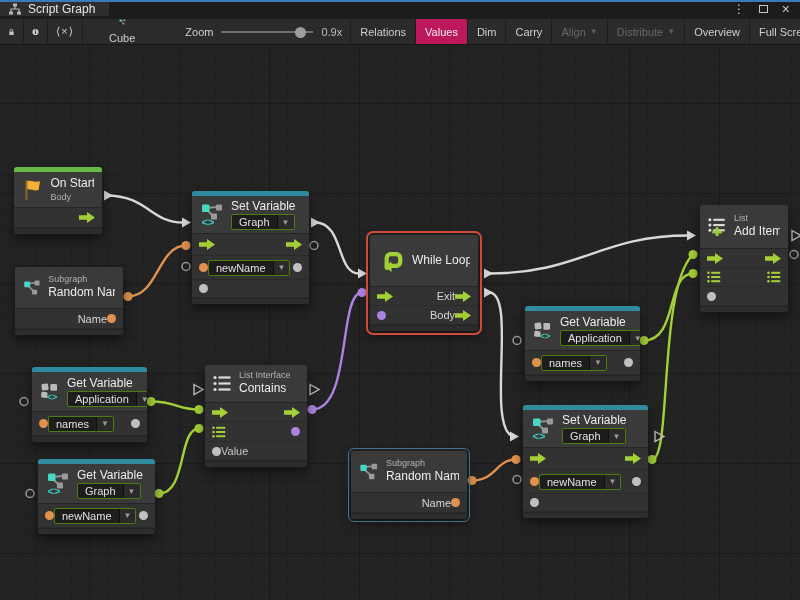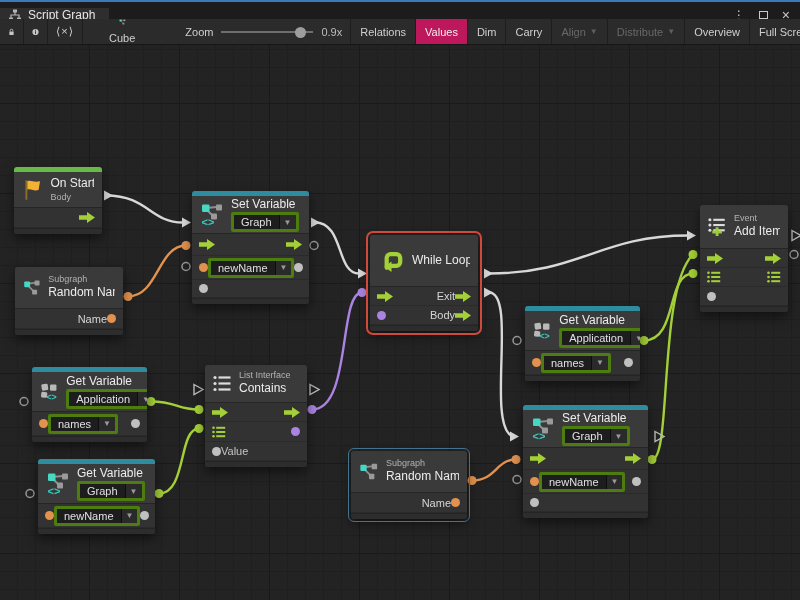--- a/index.html
+++ b/index.html
@@ -1,21 +1,21 @@
 <!DOCTYPE html>
 <html><head>
 <meta charset="utf-8">
 <style>
   * { margin:0; padding:0; box-sizing:border-box; }
   html,body { width:800px; height:600px; overflow:hidden; background:#232324;
     font-family:"Liberation Sans", sans-serif; user-select:none; }
 
   
   .top-accent { position:absolute; left:0; top:0; width:800px; height:2px; background:#3a79bb; z-index:10; }
-  .titlebar { position:absolute; left:0; top:2px; width:800px; height:26px; background:#1c1c1c; z-index:10; display:flex; align-items:center; }
+  .titlebar { position:absolute; left:0; top:2px; width:800px; height:26px; background:#1c1c1c; z-index:10; display:flex; align-items:flex-start; }
   .tab { display:flex; align-items:center; gap:6px; background:#2e2e2e; padding:0 14px 0 8px; color:#e6e6e6; font-size:12px; }
   .win-ctrls { margin-left:auto; display:flex; align-items:center; gap:14px; padding-right:10px; color:#c9c9c9; }
   .win-ctrls .glyph { font-size:12px; line-height:1; cursor:default; }
   .maxbox { width:9px; height:8px; border:1.5px solid #c9c9c9; }
 
   
   .toolbar { position:absolute; left:0; top:19px; width:800px; height:26px; background:#2b2b2b;
     border-bottom:1px solid #161616; display:flex; align-items:stretch; z-index:10;
     color:#cfcfcf; font-size:11px; }
   .tcell { display:flex; align-items:center; justify-content:center; padding:0 8px; border-right:1px solid #1e1e1e; }
@@ -52,21 +52,21 @@
   .ncol { min-width:0; }
   .nsmall { font-size:9px; color:#b2b2b2; line-height:1.25; white-space:nowrap; }
   .ntitle { font-size:12px; color:#ececec; white-space:nowrap; overflow:hidden; text-overflow:clip; line-height:1.3; }
   .nrow { display:flex; align-items:center; gap:0; padding:0 7px; border-bottom:1px solid #2a2a2a; }
   .nrow:last-of-type { border-bottom:none; }
   .nfoot { height:6px; background:#2d2d2d; border-top:1px solid #242424; border-radius:0 0 3px 3px; }
   .spacer { flex:1; }
   .dot { width:9px; height:9px; border-radius:50%; flex:none; }
   .d-orange { background:#e2924e; } .d-gray { background:#c0c0c0; } .d-purple { background:#ab83e0; }
   .plabel { color:#d6d6d6; font-size:11px; white-space:nowrap; }
-  .dropdown { display:inline-flex; align-items:stretch; background:#1d1d1d; border:3px solid #4d7c0f;
+  .dropdown { display:inline-flex; align-items:stretch; background:#1d1d1d; border:1px solid #4d7c0f;
     border-radius:2px; overflow:hidden; flex:none; }
   .dropdown .lbl { padding:1px 7px; font-size:11px; color:#e0e0e0; white-space:nowrap; }
   .dropdown .dcaret { display:flex; align-items:center; padding:0 4px; border-left:1px solid #0e0e0e;
     background:#2a2a2a; color:#9a9a9a; font-size:8px; }
   .fa { flex:none; display:block; }
 </style>
 </head>
 <body>
 
 <div class="top-accent"></div>
@@ -535,21 +535,21 @@
             <rect x="5.5" y="6.9" width="12" height="2.2"></rect>
         <circle cx="2" cy="13.5" r="1.6"></circle>
             <rect x="5.5" y="12.4" width="12" height="2.2"></rect>
       </g>
       <g fill="#9ccd38">
         <rect x="4.5" y="13.8" width="10" height="3"></rect>
             <rect x="8" y="10.3" width="3" height="10"></rect>
       </g>
     </svg>
     <div class="ncol">
-      <div class="nsmall">Event</div>
+      <div class="nsmall">List</div>
       <div class="ntitle">Add Item</div>
     </div>
   </div>
   <div class="nrow" style="height:19px">
     <svg class="fa" width="16" height="11" viewBox="0 0 16 11">
           <path d="M0 3.2h8V0l8 5.5L8 11V7.8H0z" fill="#a4d037"></path>
         </svg>
     <span class="spacer"></span>
     <svg class="fa" width="16" height="11" viewBox="0 0 16 11">
           <path d="M0 3.2h8V0l8 5.5L8 11V7.8H0z" fill="#a4d037"></path>

